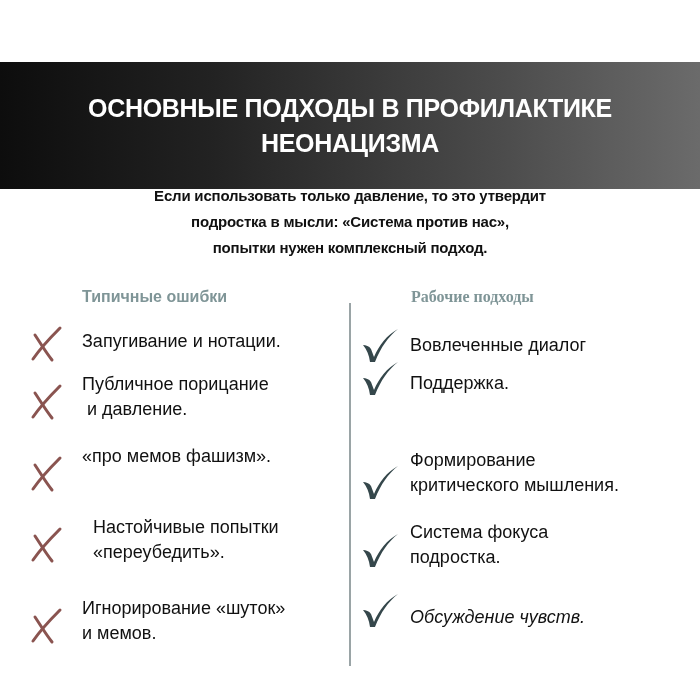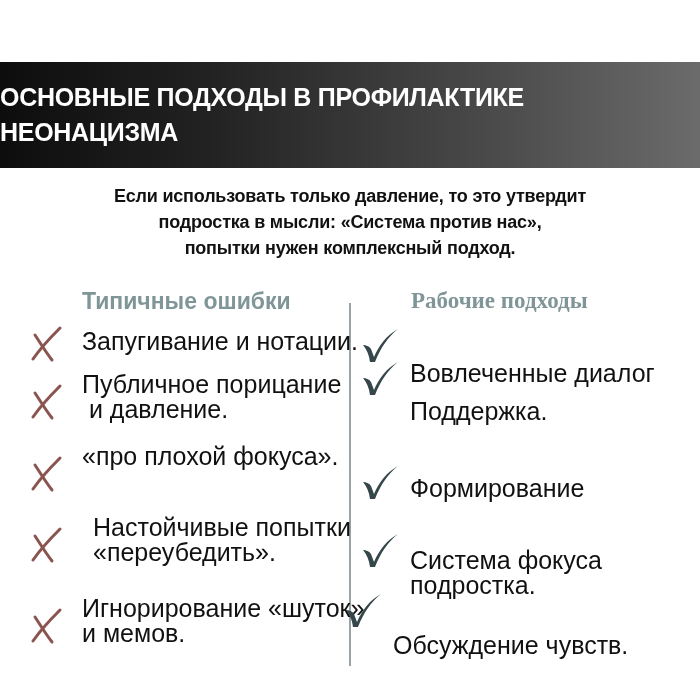--- a/index.html
+++ b/index.html
@@ -13,56 +13,56 @@
       position: relative;
       overflow: hidden;
       font-family: "Liberation Sans", "DejaVu Sans", sans-serif;
       color: #111111;
     }
     .banner {
       position: absolute;
       left: 0;
       top: 62px;
       width: 700px;
-      height: 106px;
+      height: 127px;
       background: linear-gradient(90deg, #0d0d0d 0%, #222222 30%, #4a4a4a 70%, #6b6b6b 100%);
       display: flex;
       flex-direction: column;
-      align-items: flex-start;
+      align-items: center;
       justify-content: center;
     }
     .banner-line {
       color: #ffffff;
       font-weight: bold;
       font-size: 25px;
       line-height: 35px;
       letter-spacing: -0.3px;
       text-align: center;
       white-space: nowrap;
     }
     .intro {
       position: absolute;
       left: 0;
       top: 183px;
       width: 700px;
       text-align: center;
     }
     .intro-line {
       font-weight: bold;
-      font-size: 18px;
+      font-size: 15px;
       line-height: 26px;
       color: #111111;
       white-space: nowrap;
       letter-spacing: -0.2px;
     }
     .col-heading {
       position: absolute;
       top: 288px;
       font-weight: bold;
-      font-size: 23px;
+      font-size: 16px;
       color: #7f9597;
       white-space: nowrap;
     }
     .col-heading.left { left: 82px; }
     .col-heading.right { left: 411px; font-family: Liberation Serif, serif; }
     .divider {
       position: absolute;
       left: 349px;
       top: 303px;
       width: 2px;
@@ -73,28 +73,28 @@
       position: absolute;
       display: flex;
       align-items: center;
     }
     .item .icon {
       position: absolute;
       width: 40px;
       height: 40px;
     }
     .item .text {
-      font-size: 25px;
+      font-size: 18px;
       line-height: 25px;
       color: #111111;
       white-space: nowrap;
     }
     .item .text div { white-space: nowrap; }
     .mistake .text { position: absolute; left: 82px; }
-    .approach .text { position: absolute; left: 410px; margin-top: 28px; }
+    .approach .text { position: absolute; left: 410px; }
   </style>
 </head>
 <body>
 
 <div class="banner">
   <div class="banner-line">ОСНОВНЫЕ ПОДХОДЫ В ПРОФИЛАКТИКЕ</div>
   <div class="banner-line">НЕОНАЦИЗМА</div>
 </div>
 
 <div class="intro">
@@ -128,21 +128,21 @@
     <div style="white-space:pre;"> и давление.</div>
   </div>
 </div>
 
 <div class="item mistake" style="left:0; top:444px; width:345px; height:55px;">
   <svg class="icon" style="left:26px; top:10px;" viewBox="0 0 40 40">
     <path d="M34 4 C26 12, 16 22, 7 35" stroke="#8a5450" stroke-width="3" fill="none" stroke-linecap="round"></path>
     <path d="M9 11 C15 20, 19 27, 26 36" stroke="#8a5450" stroke-width="3" fill="none" stroke-linecap="round"></path>
   </svg>
   <div class="text" style="top:0;">
-    <div>«про плохой фокуса».</div>
+    <div>«про мемов фашизм».</div>
   </div>
 </div>
 
 <div class="item mistake" style="left:0; top:515px; width:345px; height:55px;">
   <svg class="icon" style="left:26px; top:10px;" viewBox="0 0 40 40">
     <path d="M34 4 C26 12, 16 22, 7 35" stroke="#8a5450" stroke-width="3" fill="none" stroke-linecap="round"></path>
     <path d="M9 11 C15 20, 19 27, 26 36" stroke="#8a5450" stroke-width="3" fill="none" stroke-linecap="round"></path>
   </svg>
   <div class="text" style="top:0;margin-left:11px;">
     <div>Настойчивые попытки</div>
@@ -178,33 +178,34 @@
     <div>Поддержка.</div>
   </div>
 </div>
 
 <div class="item approach" style="left:355px; top:448px; width:345px; height:55px;">
   <svg class="icon" style="left:5px; top:14px;" viewBox="0 0 40 40">
     <path d="M3 20 C6 20, 9 21, 11 24 L14 32 C19 20, 27 10, 38 4 C28 12, 21 22, 15 37 L10 37 C9 30, 7 25, 3 20 Z" fill="#35474b"></path>
   </svg>
   <div class="text" style="top:0; left:55px;">
     <div>Формирование</div>
+    <div>критического мышления.</div>
   </div>
 </div>
 
 <div class="item approach" style="left:355px; top:520px; width:345px; height:55px;">
   <svg class="icon" style="left:5px; top:10px;" viewBox="0 0 40 40">
     <path d="M3 20 C6 20, 9 21, 11 24 L14 32 C19 20, 27 10, 38 4 C28 12, 21 22, 15 37 L10 37 C9 30, 7 25, 3 20 Z" fill="#35474b"></path>
   </svg>
   <div class="text" style="top:0; left:55px;">
     <div>Система фокуса</div>
     <div>подростка.</div>
   </div>
 </div>
 
-<div class="item approach" style="left:338px; top:590px; width:345px; height:45px;">
+<div class="item approach" style="left:355px; top:590px; width:345px; height:45px;font-style:italic;">
   <svg class="icon" style="left:5px; top:0;" viewBox="0 0 40 40">
     <path d="M3 20 C6 20, 9 21, 11 24 L14 32 C19 20, 27 10, 38 4 C28 12, 21 22, 15 37 L10 37 C9 30, 7 25, 3 20 Z" fill="#35474b"></path>
   </svg>
   <div class="text" style="top:15px; left:55px;">
     <div>Обсуждение чувств.</div>
   </div>
 </div>
 
 </body></html>

